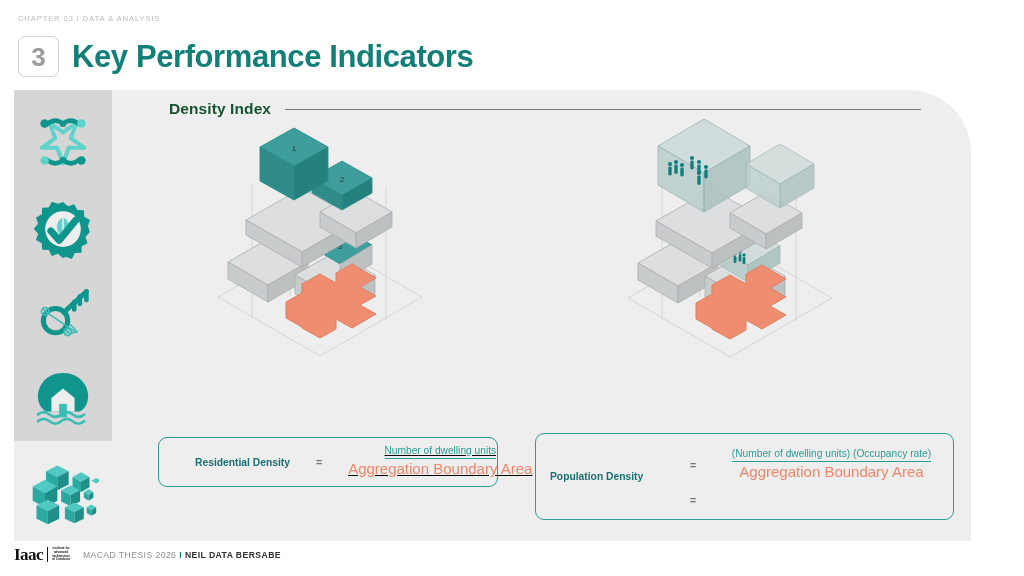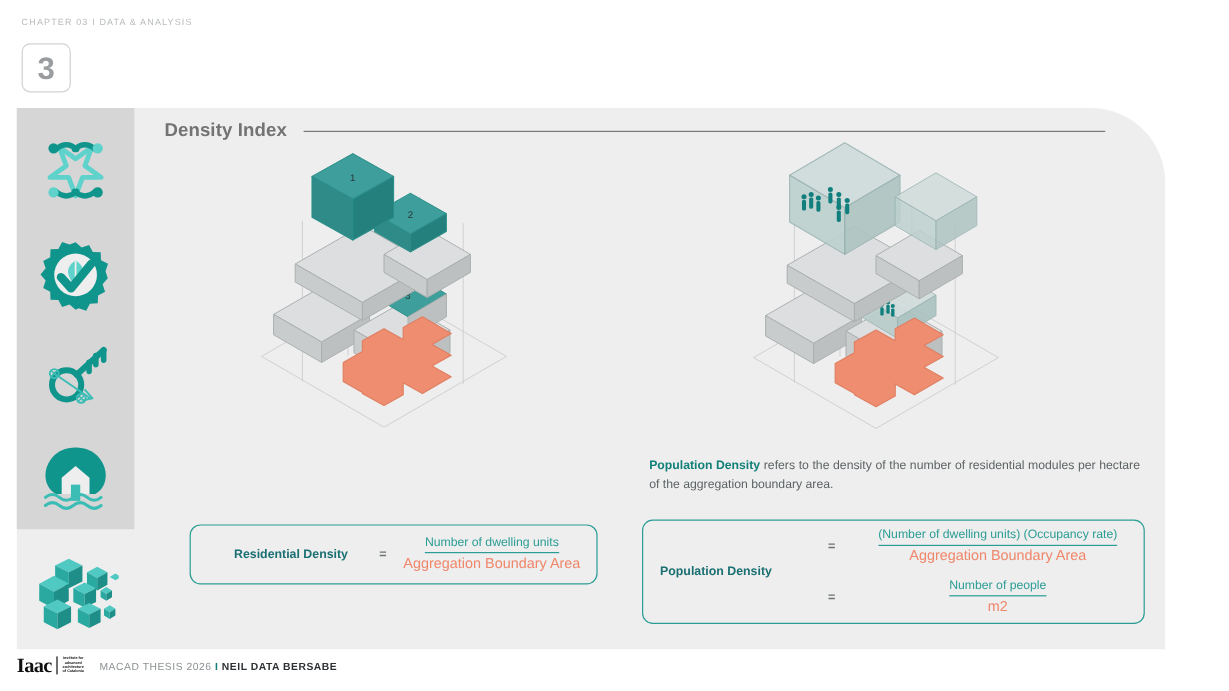--- a/index.html
+++ b/index.html
@@ -22,21 +22,21 @@
   .gray-panel{position:absolute;left:14px;top:90px;width:957px;height:451px;
     background:#eeeeee;border-top-right-radius:62px;}
   .sidebar{position:absolute;left:14px;top:90px;width:98px;height:351px;background:#d6d6d6;}
 
   .side-icon{position:absolute;left:14px;width:98px;height:88px;
     display:flex;align-items:center;justify-content:center;}
   .side-icon svg{display:block;}
 
   
   .sec-head{position:absolute;left:137px;top:100px;display:flex;align-items:center;gap:14px;width:784px;}
-  .sec-title{font-size:15.5px;font-weight:700;color:#737373;white-space:nowrap;letter-spacing:.1px;}
+  .sec-title{font-size:15.5px;font-weight:700;color:#14532d;white-space:nowrap;letter-spacing:.1px;margin-left:32px;}
   .sec-rule{flex:1;height:1px;background:#76797a;}
 
   
   .diagram{position:absolute;}
   #diagram-residential{left:190px;top:112px;width:260px;height:262px;}
   #diagram-population{left:600px;top:108px;width:260px;height:262px;}
 
   
   .para{position:absolute;font-size:10.2px;line-height:15.6px;color:#5d6365;
     text-align:justify;text-justify:inter-word;}
@@ -49,26 +49,26 @@
     background:#eeeeee;box-sizing:border-box;}
   #box-residential{left:158px;top:437px;width:340px;height:50px;}
   #box-population{left:535px;top:433px;width:419px;height:87px;}
 
   .fb-inner{display:flex;align-items:center;height:100%;padding:0 14px;box-sizing:border-box;}
   .fb-label{font-size:10.3px;font-weight:700;color:#1a6f72;white-space:nowrap;}
   .fb-eq{font-size:10.5px;color:#6f7476;font-weight:700;}
   .frac{display:flex;flex-direction:column;align-items:center;line-height:1.25;}
   .frac .num{font-size:10.2px;color:#2a9d94;border-bottom:1.1px solid #2a9d94;
     padding-bottom:.5px;white-space:nowrap;}
-  .frac .den{font-size:12px;color:#f0866a;white-space:nowrap;padding-top:1px;}
+  .frac .den{font-size:15px;color:#f0866a;white-space:nowrap;padding-top:1px;}
 
   #box-residential .fb-inner{justify-content:flex-start;gap:0;}
   #box-residential .fb-label{margin-left:22px;}
   #box-residential .fb-eq{margin-left:26px;}
-  #box-residential .frac{margin-left:14px;}
+  #box-residential .frac{margin-left:26px;text-decoration:underline;}
 
   .pop-grid{display:flex;align-items:center;width:100%;height:100%;}
   .pop-left{width:140px;display:flex;align-items:center;}
   .pop-right{flex:1;display:flex;flex-direction:column;justify-content:center;gap:12px;}
   .pop-line{display:flex;align-items:center;}
   .pop-line .fb-eq{width:34px;text-align:left;flex:none;}
   .pop-line .frac{flex:1;}
 
   
   .footer{position:absolute;left:14px;top:546px;display:flex;align-items:center;gap:13px;}
@@ -83,20 +83,21 @@
 </style>
 </head>
 <body>
 
 <div class="slide">
 
   <div class="chapter-label">CHAPTER 03 I DATA &amp; ANALYSIS</div>
 
   <div class="title-row">
     <div class="num-badge">3</div>
+    <div class="main-title">Key Performance Indicators</div>
   </div>
 
   <div class="gray-panel"></div>
   <div class="sidebar"></div>
 
   <div class="side-icon" style="top:98px">
     <span>
       <svg width="62" height="62" viewBox="0 0 64 64">
         <path d="M18 12 L32 22 L46 12 L40 28 L54 38 L38 38 L32 54 L26 38 L10 38 L24 28 Z" fill="none" stroke="#5fd3cb" stroke-width="4.2" stroke-linejoin="round"></path>
         <path d="M15 14 Q24 6 33 14" fill="none" stroke="#10958d" stroke-width="4.6" stroke-linecap="round"></path>
@@ -330,23 +331,20 @@
         <g>
           <path d="M96,211 L96,195 L112,186 L112,177 L130,167 L146,176 L146,166 L162,157
                    L186,171 L170,180 L186,189 L170,198 L186,207 L162,221 L146,212 L146,222
                    L130,231 L112,221 L112,220 Z" fill="#ef8d70" stroke="#e07f62" stroke-width="1"></path>
         </g>
       </g>
     </svg>
   </div>
 
 
-  <div class="para" id="para-population">
-    <b>Population Density</b><span> refers to the density of the number of residential modules per hectare of the aggregation boundary area.</span>
-  </div>
 
   <div class="formula-box" id="box-residential">
     <div class="fb-inner">
       <span class="fb-label">Residential Density</span>
       <span class="fb-eq">=</span>
       <span class="frac">
         <span class="num">Number of dwelling units</span>
         <span class="den">Aggregation Boundary Area</span>
       </span>
     </div>
@@ -361,24 +359,20 @@
         <div class="pop-right">
           <div class="pop-line">
             <span class="fb-eq">=</span>
             <span class="frac">
               <span class="num">(Number of dwelling units) (Occupancy rate)</span>
               <span class="den">Aggregation Boundary Area</span>
             </span>
           </div>
           <div class="pop-line">
             <span class="fb-eq">=</span>
-            <span class="frac">
-              <span class="num">Number of people</span>
-              <span class="den">m2</span>
-            </span>
           </div>
         </div>
       </div>
     </div>
   </div>
 
   <div class="footer">
     <div class="logo-iaac">
       <span class="logo-word">Iaac</span>
       <span class="logo-sub">

